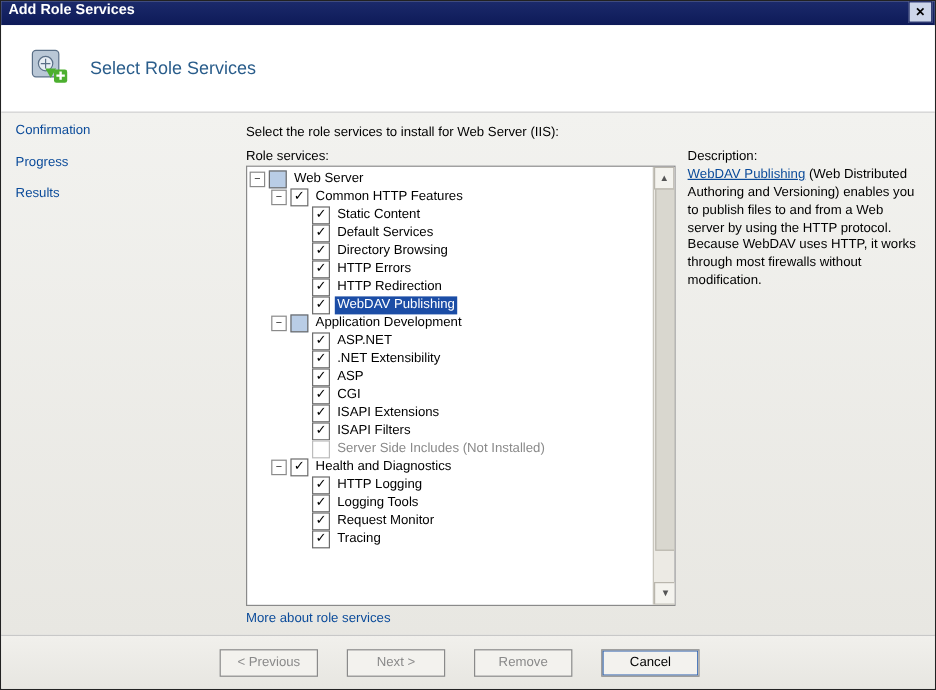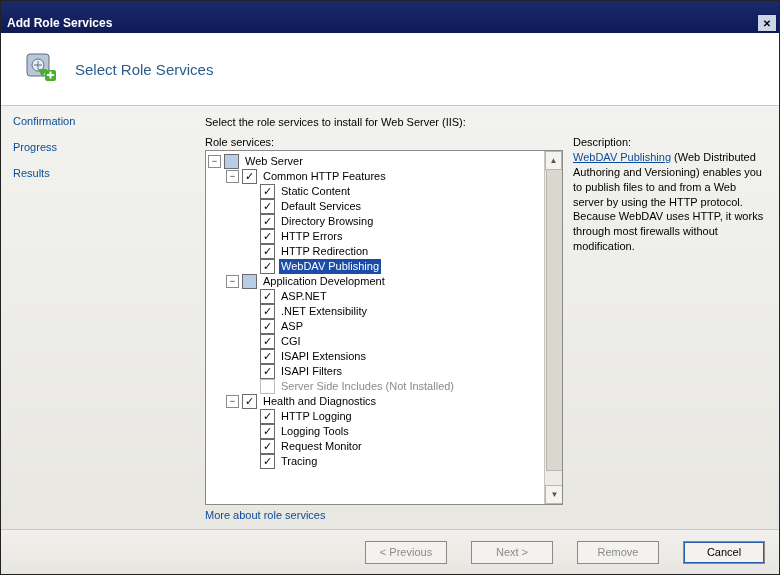--- a/index.html
+++ b/index.html
@@ -1,17 +1,17 @@
 <!DOCTYPE html>
 <html><head>
 <meta charset="utf-8">
 <style>
 html,body{margin:0;padding:0;font-family:"Segoe UI",Tahoma,sans-serif;font-size:11px;color:#000;background:#fff}
 .window{width:778px;height:573px;border:1px solid #222;position:relative;display:flex;flex-direction:column;background:#fff}
-.titlebar{height:20px;background:linear-gradient(#1b2a6b,#0e1a58);color:#fff;display:flex;align-items:center;padding:12px 2px 0 6px;font-weight:bold;font-size:12px}
+.titlebar{height:20px;background:linear-gradient(#1b2a6b,#0e1a58);color:#fff;display:flex;align-items:flex-start;padding:0 2px 0 6px;font-weight:bold;font-size:12px}
 .titlebar .spacer{flex:1}
 .titlebar .close{width:18px;height:16px;background:#cdd6e9;border:1px solid #0e1a58;display:flex;align-items:center;justify-content:center;color:#000;font-size:10px;font-weight:bold;cursor:default}
 .header{height:72px;background:#fff;display:flex;align-items:center;padding-left:22px;border-bottom:1px solid #c8c8c8;gap:18px}
 .header .icon{width:34px;height:34px;position:relative}
 .header .icon svg{width:34px;height:34px}
 .header h1{font-size:15px;font-weight:normal;color:#2a5d8b;margin:0}
 .body{flex:1;display:flex;background:linear-gradient(#f2f2ef,#e8e7e2);overflow:hidden}
 .sidebar{width:198px;padding:6px 0 0 0}
 .nav-item{padding:3px 12px;color:#0b4b9a;cursor:default;margin-bottom:8px}
 .nav-item.active{background:#1b4da6;color:#fff;margin-bottom:8px}
@@ -36,21 +36,21 @@
 .chk.checked::after{content:"✓";font-size:11px;color:#000;line-height:1}
 .chk.tri{background:#b9cde6}
 .chk.disabled{border-color:#bcbcbc}
 .node-label{padding:0 2px}
 .node-label.sel{background:#1b4da6;color:#fff}
 .node-label.disabled{color:#8a8a8a}
 .more-link{color:#0b4b9a;margin:4px 0 8px 0;display:inline-block;cursor:pointer}
 .right-col{flex:1}
 .desc{line-height:1.35}
 .desc a{color:#0b4b9a;text-decoration:underline}
-.footer{height:44px;border-top:1px solid #c8c8c8;display:flex;align-items:center;justify-content:flex-end;gap:24px;padding-right:14px;background:linear-gradient(#f1f0ec,#e7e6e1)}
+.footer{height:44px;border-top:1px solid #c8c8c8;display:flex;align-items:center;justify-content:center;gap:24px;padding-right:14px;background:linear-gradient(#f1f0ec,#e7e6e1)}
 button.dlg{width:82px;height:23px;border:1px solid #8a8a8a;background:#f3f2ee;font-size:11px;font-family:inherit}
 button.dlg:disabled{color:#8a8a8a}
 button.dlg.default{box-shadow:0 0 0 1px #2a5fb0 inset}
 </style>
 </head>
 <body>
 
 <div class="window">
 
   <div class="titlebar">

